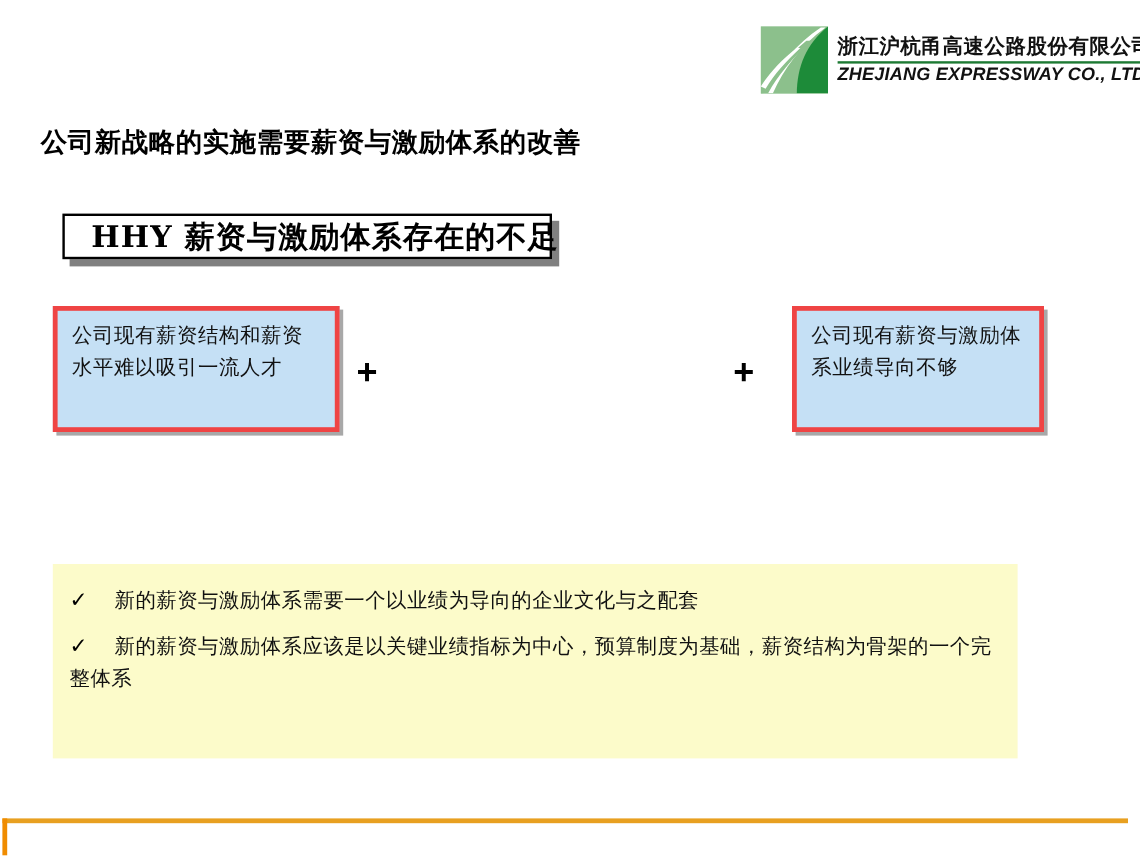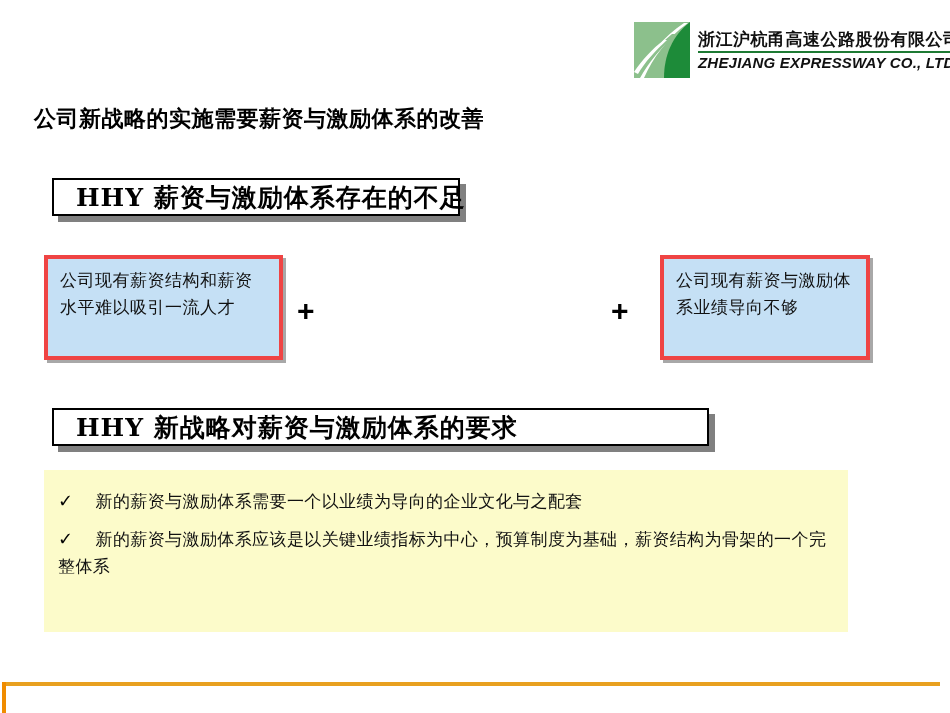--- a/index.html
+++ b/index.html
@@ -234,23 +234,20 @@
 
   <div class="problem-box" id="prob-1">
     <div class="txt">公司现有薪资结构和薪资水平难以吸引一流人才</div>
   </div>
   <div class="plus-sign" id="plus-1">+</div>
   <div class="plus-sign" id="plus-2">+</div>
   <div class="problem-box" id="prob-3">
     <div class="txt">公司现有薪资与激励体系业绩导向不够</div>
   </div>
 
-  <div class="section-header" id="hdr-requirements">
-    <span class="label">HHY 新战略对薪资与激励体系的要求</span>
-  </div>
 
   <div class="requirements-panel">
     <div class="req-item">
       <span class="req-check">✓</span><span>新的薪资与激励体系需要一个以业绩为导向的企业文化与之配套</span>
     </div>
     <div class="req-item">
       <span class="req-check">✓</span><span>新的薪资与激励体系应该是以关键业绩指标为中心，预算制度为基础，薪资结构为骨架的一个完整体系</span>
     </div>
   </div>
 

